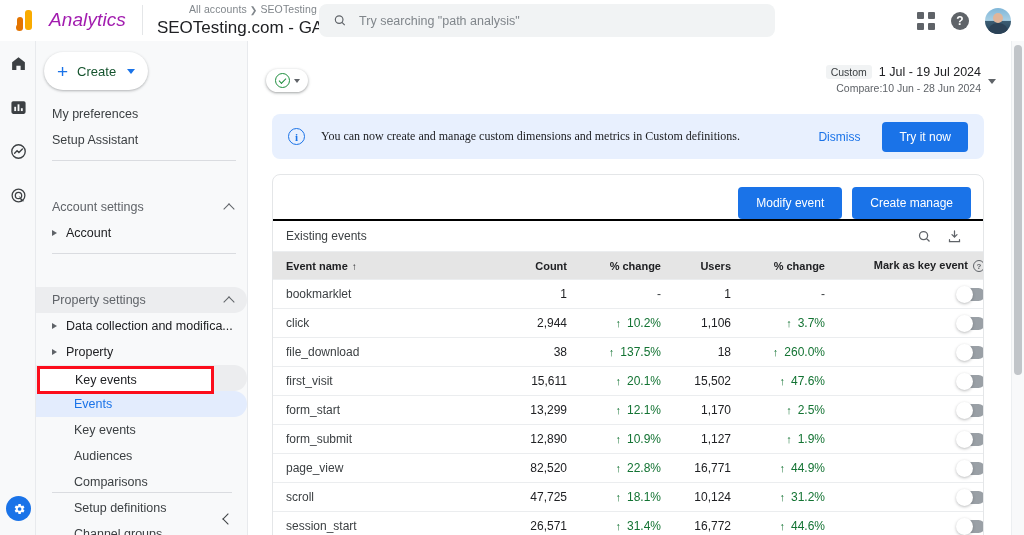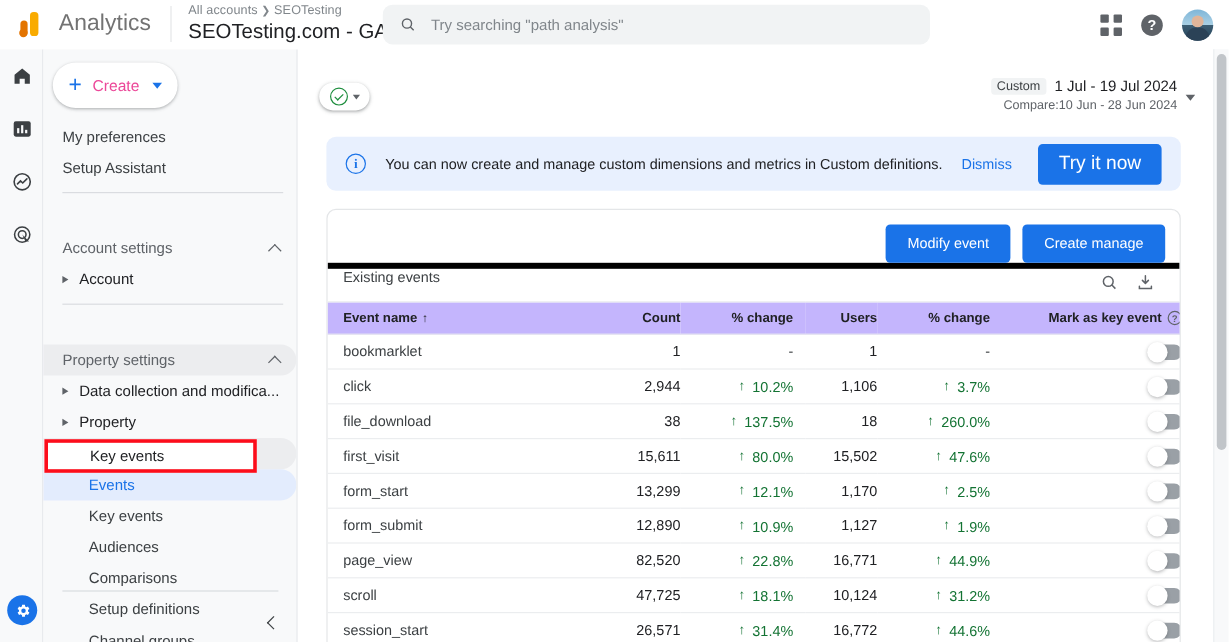--- a/index.html
+++ b/index.html
@@ -19,25 +19,25 @@
     border-bottom: 1px solid #ffffff; z-index: 40;
   }
   .ga-logo { margin-left: 12px; width: 26px; height: 26px; position: relative; }
   .ga-logo .b1, .ga-logo .b2, .ga-logo .dot {
     position: absolute; border-radius: 2px; background: #f9ab00;
   }
   .ga-logo .b1 { left: 13px; top: 3px; width: 7px; height: 20px; border-radius: 3px; background:#f9ab00; }
   .ga-logo .b2 { left: 5px; top: 10px; width: 6px; height: 13px; border-radius: 3px; background:#e37400; }
   .ga-logo .dot { left: 4px; top: 17px; width: 7px; height: 7px; border-radius: 50%; background:#e37400; }
   .brand-word {
-    font-size: 19px; color: #737373; margin-left: 11px; letter-spacing: 0.1px; font-weight: 400;
+    font-size: 19px; color: #a21caf; margin-left: 11px; letter-spacing: 0.1px; font-weight: 400; font-style: italic;
   }
   .vsep { width: 1px; height: 30px; background: #e4e6e8; margin: 0 14px 0 16px; }
   .acct-block { display: flex; flex-direction: column; justify-content: center; }
-  .acct-crumb { font-size: 10.5px; color: #80868b; letter-spacing: .1px; line-height: 13px; }
+  .acct-crumb { font-size: 10.5px; color: #80868b; letter-spacing: .1px; line-height: 13px; margin-left: 32px; }
   .acct-crumb .sepchar { margin: 0 3px; font-size: 9px; }
   .acct-name {
     font-size: 17px; color: #202124; line-height: 21px; display: flex; align-items: center; gap: 5px;
   }
   .caret-dn {
     width: 0; height: 0; border-left: 4px solid transparent; border-right: 4px solid transparent;
     border-top: 5px solid #5f6368; display: inline-block; margin-top: 3px;
   }
   .searchbar {
     position: absolute; left: 319px; top: 4px; width: 456px; height: 33px;
@@ -82,21 +82,21 @@
   .navpanel {
     position: absolute; left: 36px; top: 41px; width: 212px; height: 494px;
     background: #f8f9fa; border-right: 1px solid #e8eaed; z-index: 20; overflow: hidden;
   }
   .create-btn {
     margin: 11px 0 0 8px; width: 104px; height: 38px; border-radius: 19px; background: #fff;
     box-shadow: 0 1px 3px rgba(60,64,67,.28), 0 1px 2px rgba(60,64,67,.12);
     display: flex; align-items: center; padding-left: 13px; gap: 9px; cursor: pointer;
   }
   .create-plus { color: #1a73e8; font-size: 19px; line-height: 1; font-weight: 400; }
-  .create-label { color: #ec4899; font-size: 13px; }
+  .create-label { color: #14532d; font-size: 13px; }
   .create-caret {
     margin-left: 2px; width: 0; height: 0; border-left: 4px solid transparent;
     border-right: 4px solid transparent; border-top: 5px solid #1a73e8;
   }
   .nav-link {
     height: 26px; display: flex; align-items: center; padding-left: 16px;
     font-size: 12.5px; color: #3c4043; cursor: pointer;
   }
   .nav-divider { height: 1px; background: #dadce0; margin: 7px 11px 6px 16px; }
   .nav-section {
@@ -165,49 +165,49 @@
 
   .banner {
     position: absolute; left: 23px; top: 73px; width: 712px; height: 45px;
     background: #e8f0fe; border-radius: 8px; display: flex; align-items: center; padding: 0 16px;
   }
   .info-circ {
     width: 17px; height: 17px; border-radius: 50%; border: 1.5px solid #1a73e8; color: #1a73e8;
     font-size: 11px; font-weight: bold; display: flex; align-items: center; justify-content: center;
     font-family: "Liberation Serif", serif; flex: none;
   }
-  .banner-text { font-size: 12px; color: #202124; margin-left: 16px; flex: 1; }
+  .banner-text { font-size: 12px; color: #202124; margin-left: 16px; flex: 1; font-family: Liberation Serif, serif; }
   .banner-dismiss { font-size: 12px; color: #1a73e8; margin-right: 22px; cursor: pointer; }
   .banner-cta {
-    background: #1a73e8; color: #fff; font-size: 16px; border-radius: 4px;
+    background: #1a73e8; color: #fff; font-size: 12px; border-radius: 4px;
     padding: 8px 17px; cursor: pointer; border: none; font-family: "Liberation Sans", sans-serif;
   }
 
   
   .card {
     position: absolute; left: 23px; top: 133px; width: 712px; height: 400px;
     background: #fff; border: 1px solid #e4e6e8; border-radius: 8px; overflow: hidden;
   }
   .card-actions { height: 44px; display: flex; align-items: flex-end; justify-content: flex-end; padding-right: 12px; gap: 10px; }
   .btn-blue {
     background: #1a73e8; color: #fff; font-size: 12px; border: none; border-radius: 4px;
     padding: 9px 18px; cursor: pointer; font-family: "Liberation Sans", sans-serif;
   }
   .existing-row {
-    height: 32px; display: flex; padding: 0 18px 0 13px;
-    border-top: 5px solid #000000;
+    height: 32px; display: flex; align-items: center; padding: 0 18px 0 13px;
+    border-top: 2px solid #000000;
   }
   .existing-title { font-size: 12px; color: #3c4043; flex: 1; }
   .icon-btn { width: 22px; height: 22px; display: flex; align-items: center; justify-content: center; cursor: pointer; color: #5f6368; margin-left: 8px; }
 
   table.evt { width: 100%; border-collapse: collapse; table-layout: fixed; }
   table.evt th {
     font-size: 11px; font-weight: bold; color: #202124; text-align: right;
     padding: 7px 0 7px 0; border-top: 1px solid #ebedef; border-bottom: 1px solid #ebedef;
-    background: #c4b5fd; height: 27px; vertical-align: middle;
+    background: #e5e5e5; height: 27px; vertical-align: middle;
   }
   table.evt th.c-name { text-align: left; padding-left: 13px; }
   table.evt td {
     font-size: 12px; color: #202124; text-align: right; height: 29px;
     border-bottom: 1px solid #ebedef; vertical-align: middle; padding: 0;
   }
   table.evt td.c-name { text-align: left; padding-left: 13px; color: #3c4043; }
   .c-name   { width: 232px; }
   .c-count  { width: 62px; }
   .c-cchg   { width: 104px; padding-right: 10px !important; }
@@ -497,21 +497,21 @@
                   <span class="up">↑</span>
                   <span>260.0%</span>
                 </span></td>
               <td class="c-key"><span class="toggle"><span class="knob"></span></span></td>
             </tr>
             <tr>
               <td class="c-name">first_visit</td>
               <td class="c-count">15,611</td>
               <td class="c-cchg"><span class="chg">
                   <span class="up">↑</span>
-                  <span>80.0%</span>
+                  <span>20.1%</span>
                 </span></td>
               <td class="c-users">15,502</td>
               <td class="c-uchg"><span class="chg">
                   <span class="up">↑</span>
                   <span>47.6%</span>
                 </span></td>
               <td class="c-key"><span class="toggle"><span class="knob"></span></span></td>
             </tr>
             <tr>
               <td class="c-name">form_start</td>

